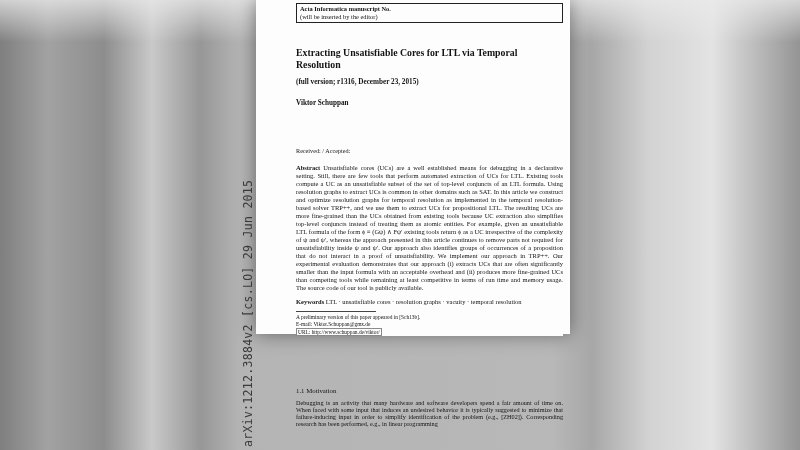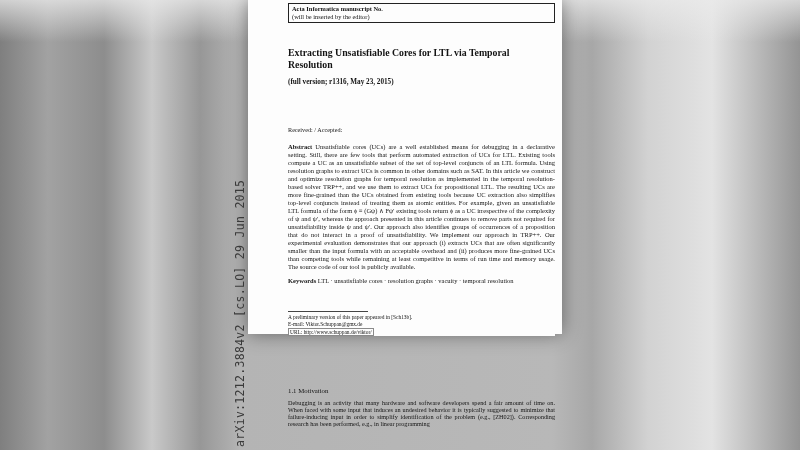--- a/index.html
+++ b/index.html
@@ -10,21 +10,21 @@
     background-image:
       linear-gradient(180deg, rgba(235,235,235,.75) 0px, rgba(235,235,235,0) 42px),
       linear-gradient(90deg,
         #7f7f7f 0%, #a2a2a2 6%, #8d8d8d 13%, #c9c9c9 19%,
         #979797 25%, #b4b4b4 30%, #b8b8b8 69%, #a7a7a7 74%,
         #d2d2d2 81%, #e3e3e3 89%, #949494 100%);
   }
   .scene { position:relative; width:800px; height:450px; }
 
   .page {
-    position:absolute; left:248px; top:0;
+    position:absolute; left:256px; top:0;
     width:314px; height:334px;
     background:#fdfdfd;
     box-shadow:0 0 18px rgba(0,0,0,.45);
   }
 
   .arxiv-stamp {
     position:absolute; left:-15px; top:447px;
     transform:rotate(-90deg); transform-origin:0 0;
     white-space:nowrap;
     font-family:"DejaVu Sans Mono","Liberation Mono",monospace;
@@ -83,22 +83,23 @@
 
     <div class="content">
 
       <div class="ms-box">
         <div class="ms-journal">Acta Informatica manuscript No.</div>
         <div class="ms-editor">(will be inserted by the editor)</div>
       </div>
 
       <h1 class="title">Extracting Unsatisfiable Cores for LTL via Temporal Resolution</h1>
 
-      <div class="version">(full version; r1316, May 23, 2015)</div>
+      <div class="version">(full version; r1316, December 23, 2015)</div>
 
+      <div class="author">Viktor Schuppan</div>
 
       <div class="received">Received: / Accepted:</div>
 
       <p class="abstract"><span class="run-in">Abstract</span>
         <span>Unsatisfiable cores (UCs) are a well established means for debugging in a declarative setting. Still, there are few tools that perform automated extraction of UCs for LTL. Existing tools compute a UC as an unsatisfiable subset of the set of top-level conjuncts of an LTL formula. Using resolution graphs to extract UCs is common in other domains such as SAT. In this article we construct and optimize resolution graphs for temporal resolution as implemented in the temporal resolution-based solver TRP++, and we use them to extract UCs for propositional LTL. The resulting UCs are more fine-grained than the UCs obtained from existing tools because UC extraction also simplifies top-level conjuncts instead of treating them as atomic entities. For example, given an unsatisfiable LTL formula of the form ϕ ≡ (Gψ) ∧ Fψ′ existing tools return ϕ as a UC irrespective of the complexity of ψ and ψ′, whereas the approach presented in this article continues to remove parts not required for unsatisfiability inside ψ and ψ′. Our approach also identifies groups of occurrences of a proposition that do not interact in a proof of unsatisfiability. We implement our approach in TRP++. Our experimental evaluation demonstrates that our approach (i) extracts UCs that are often significantly smaller than the input formula with an acceptable overhead and (ii) produces more fine-grained UCs than competing tools while remaining at least competitive in terms of run time and memory usage. The source code of our tool is publicly available.</span></p>
 
       <p class="keywords"><span class="run-in">Keywords</span>
         <span>LTL · unsatisfiable cores · resolution graphs · vacuity · temporal resolution</span></p>
     </div>
 

